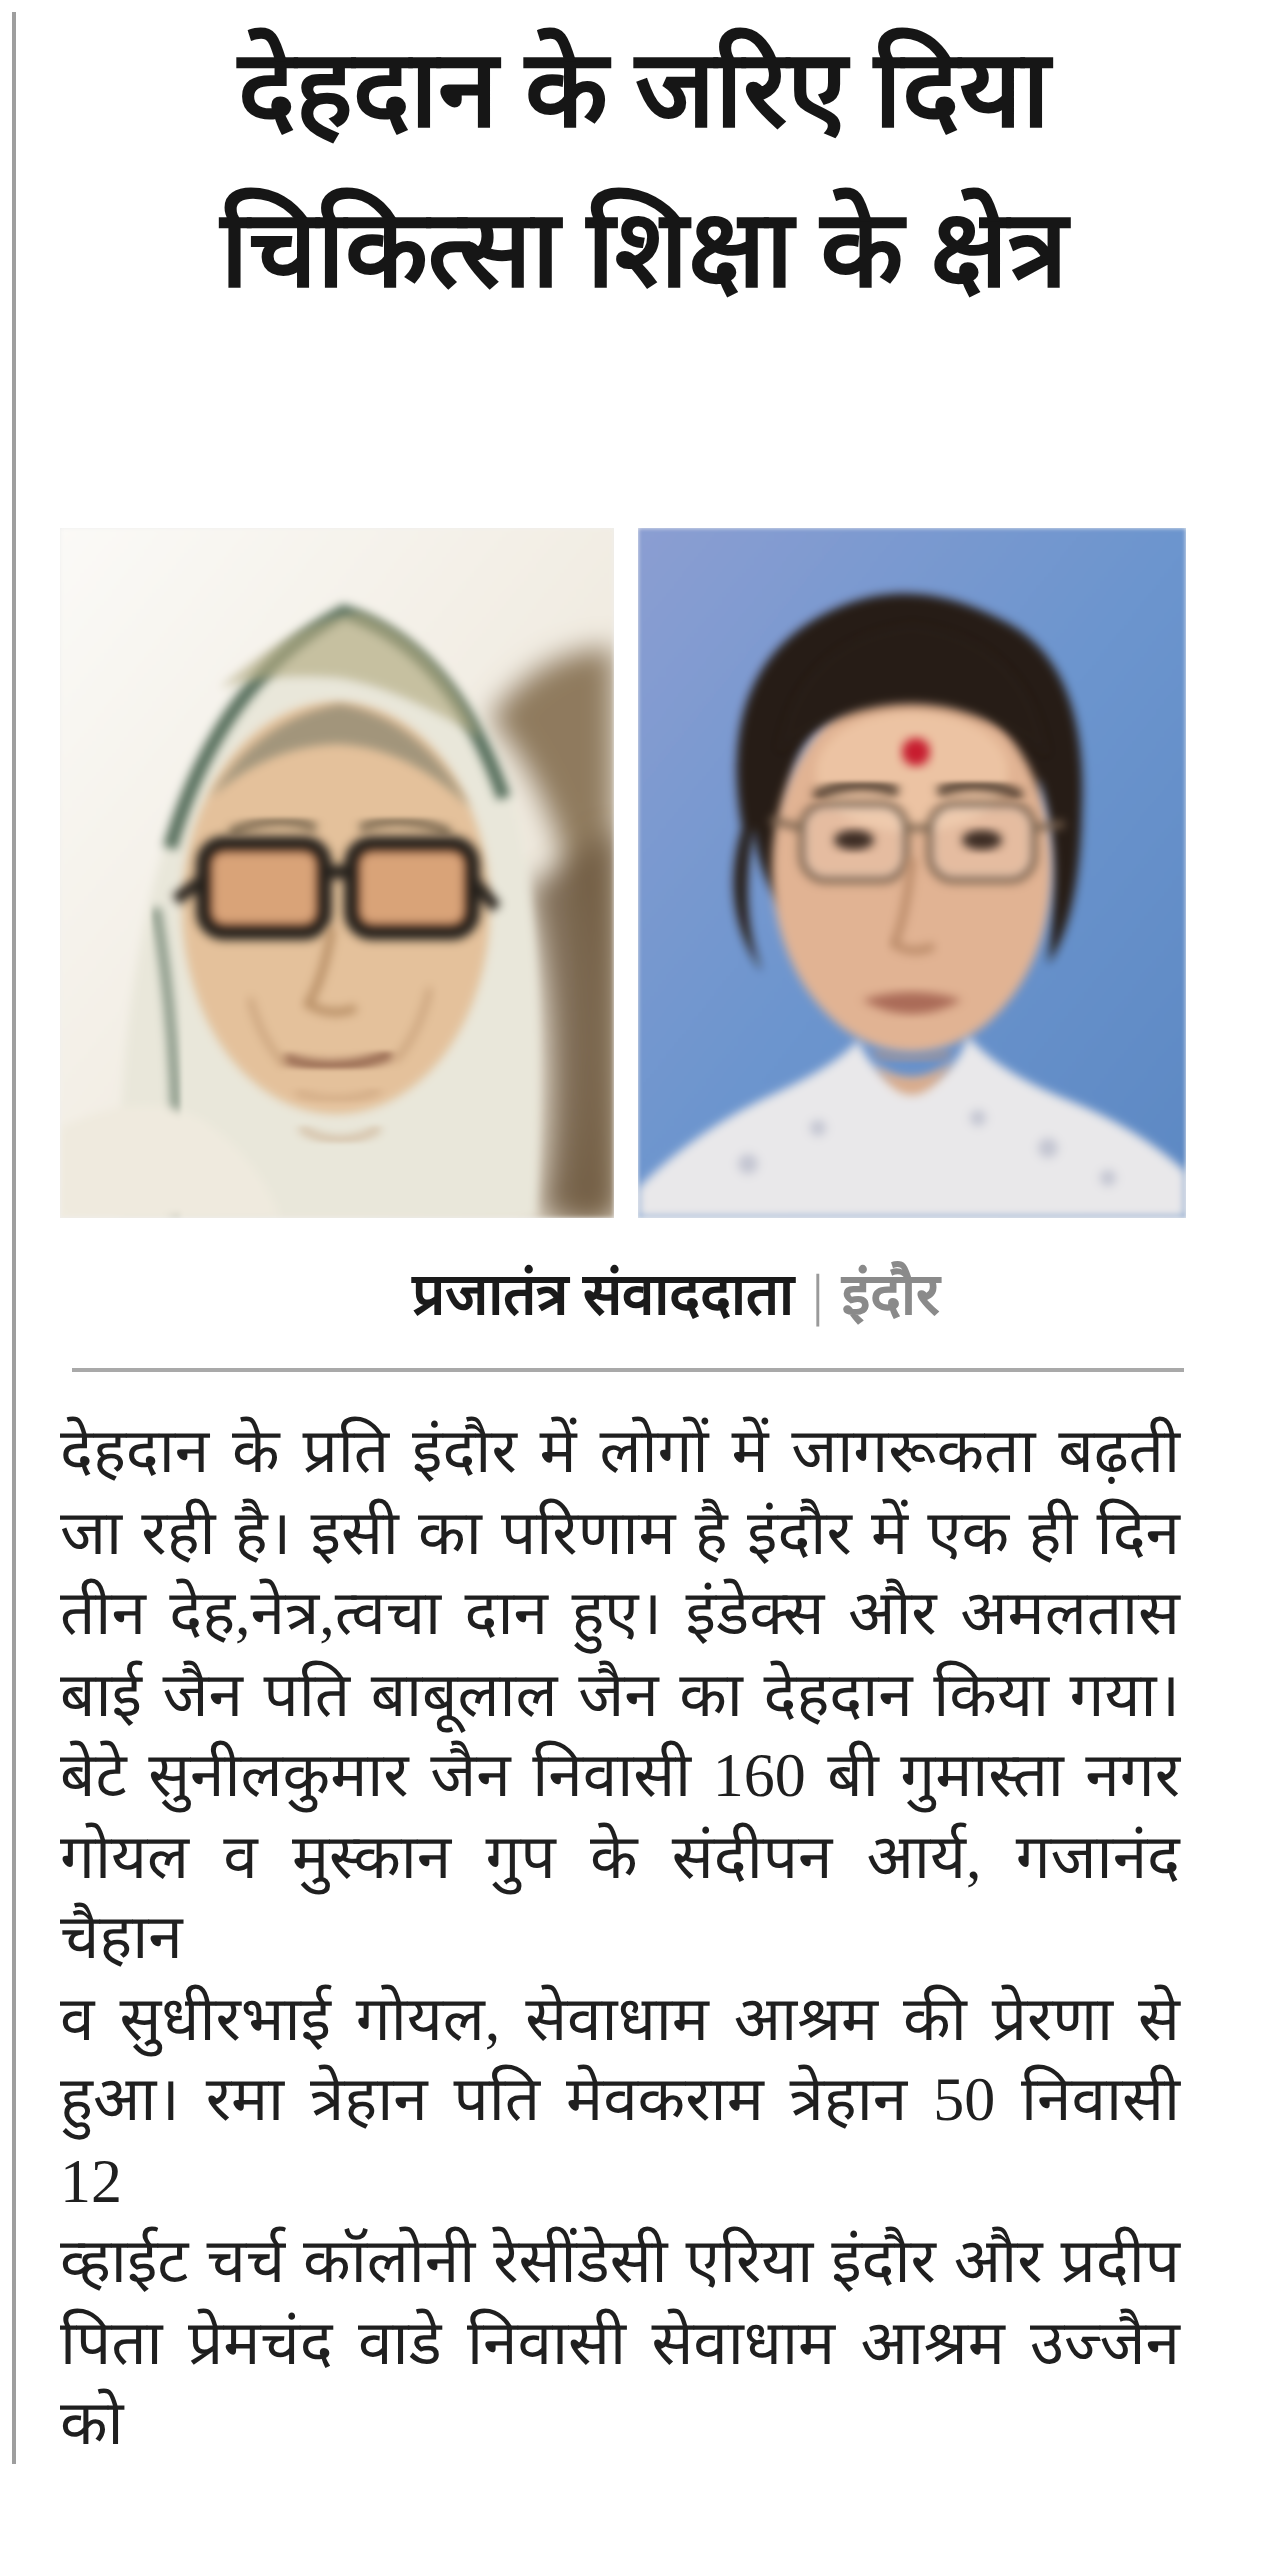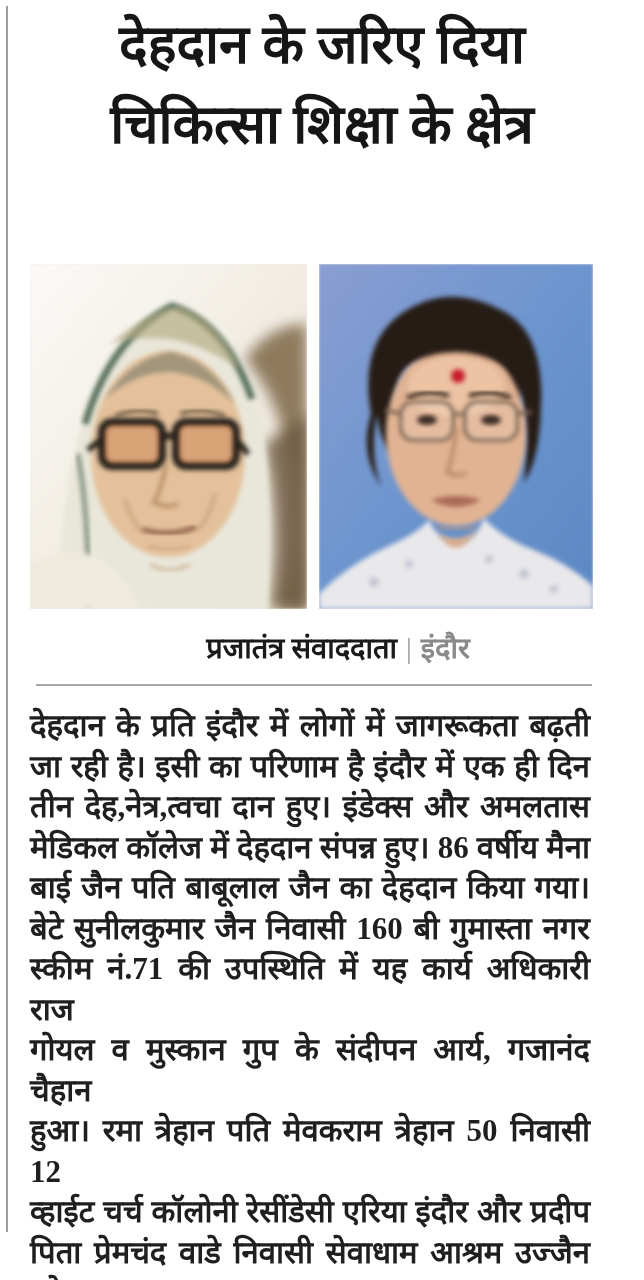--- a/index.html
+++ b/index.html
@@ -98,21 +98,20 @@
     top: 706px;
     left: 30px;
     width: 560px;
     font-size: 31px;
     line-height: 40.5px;
     color: #1f1f1f;
   }
   .article .line {
     text-align: justify;
     text-align-last: justify;
-    font-weight: bold;
   }
 </style>
 </head>
 <body>
 
 <div class="page">
 
   <div class="edge-line"></div>
 
   <h1 class="headline">
@@ -214,24 +213,23 @@
   <div class="byline">
     <span class="rep">प्रजातंत्र संवाददाता</span><span class="sep">|</span><span class="loc">इंदौर</span>
   </div>
 
   <hr class="rule">
 
   <div class="article">
     <div class="line">देहदान के प्रति इंदौर में लोगों में जागरूकता बढ़ती</div>
     <div class="line">जा रही है। इसी का परिणाम है इंदौर में एक ही दिन</div>
     <div class="line">तीन देह,नेत्र,त्वचा दान हुए। इंडेक्स और अमलतास</div>
-    <div class="line">मेडिकल कॉलेज में देहदान संपन्न हुए। 86 वर्षीय मैना</div>
     <div class="line">बाई जैन पति बाबूलाल जैन का देहदान किया गया।</div>
     <div class="line">बेटे सुनीलकुमार जैन निवासी 160 बी गुमास्ता नगर</div>
-    <div class="line">स्कीम नं.71 की उपस्थिति में यह कार्य अधिकारी राज</div>
     <div class="line">गोयल व मुस्कान गुप के संदीपन आर्य, गजानंद चैहान</div>
+    <div class="line">व सुधीरभाई गोयल, सेवाधाम आश्रम की प्रेरणा से</div>
     <div class="line">हुआ। रमा त्रेहान पति मेवकराम त्रेहान 50 निवासी 12</div>
     <div class="line">व्हाईट चर्च कॉलोनी रेसींडेसी एरिया इंदौर और प्रदीप</div>
     <div class="line">पिता प्रेमचंद वाडे निवासी सेवाधाम आश्रम उज्जैन को</div>
 
   </div>
 
 </div>
 
 </body></html>

